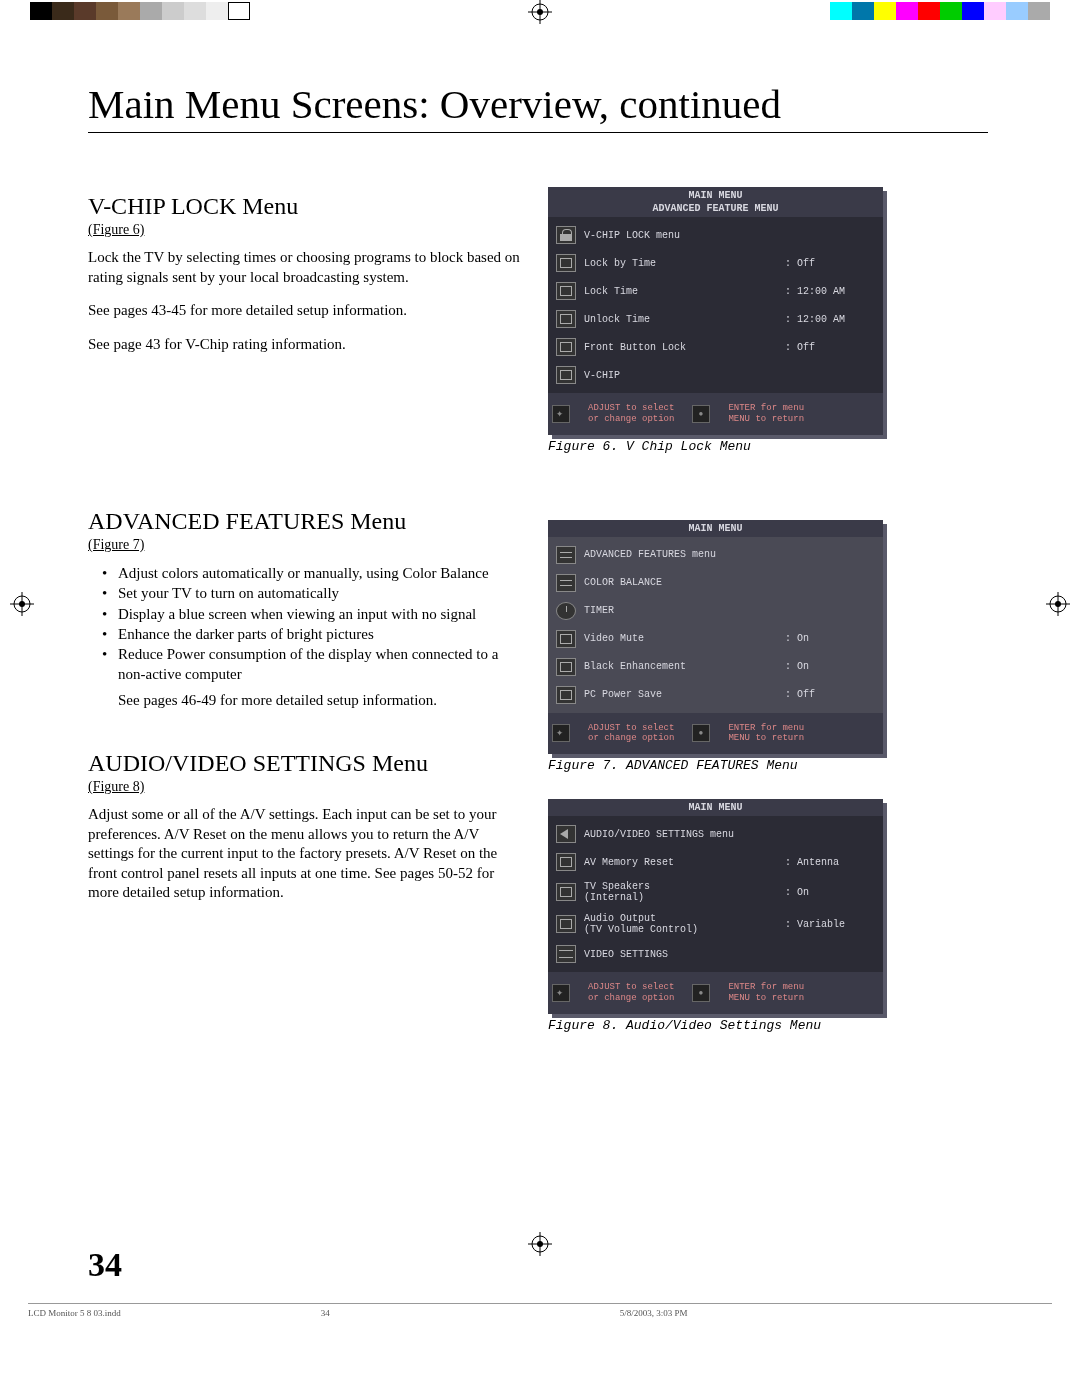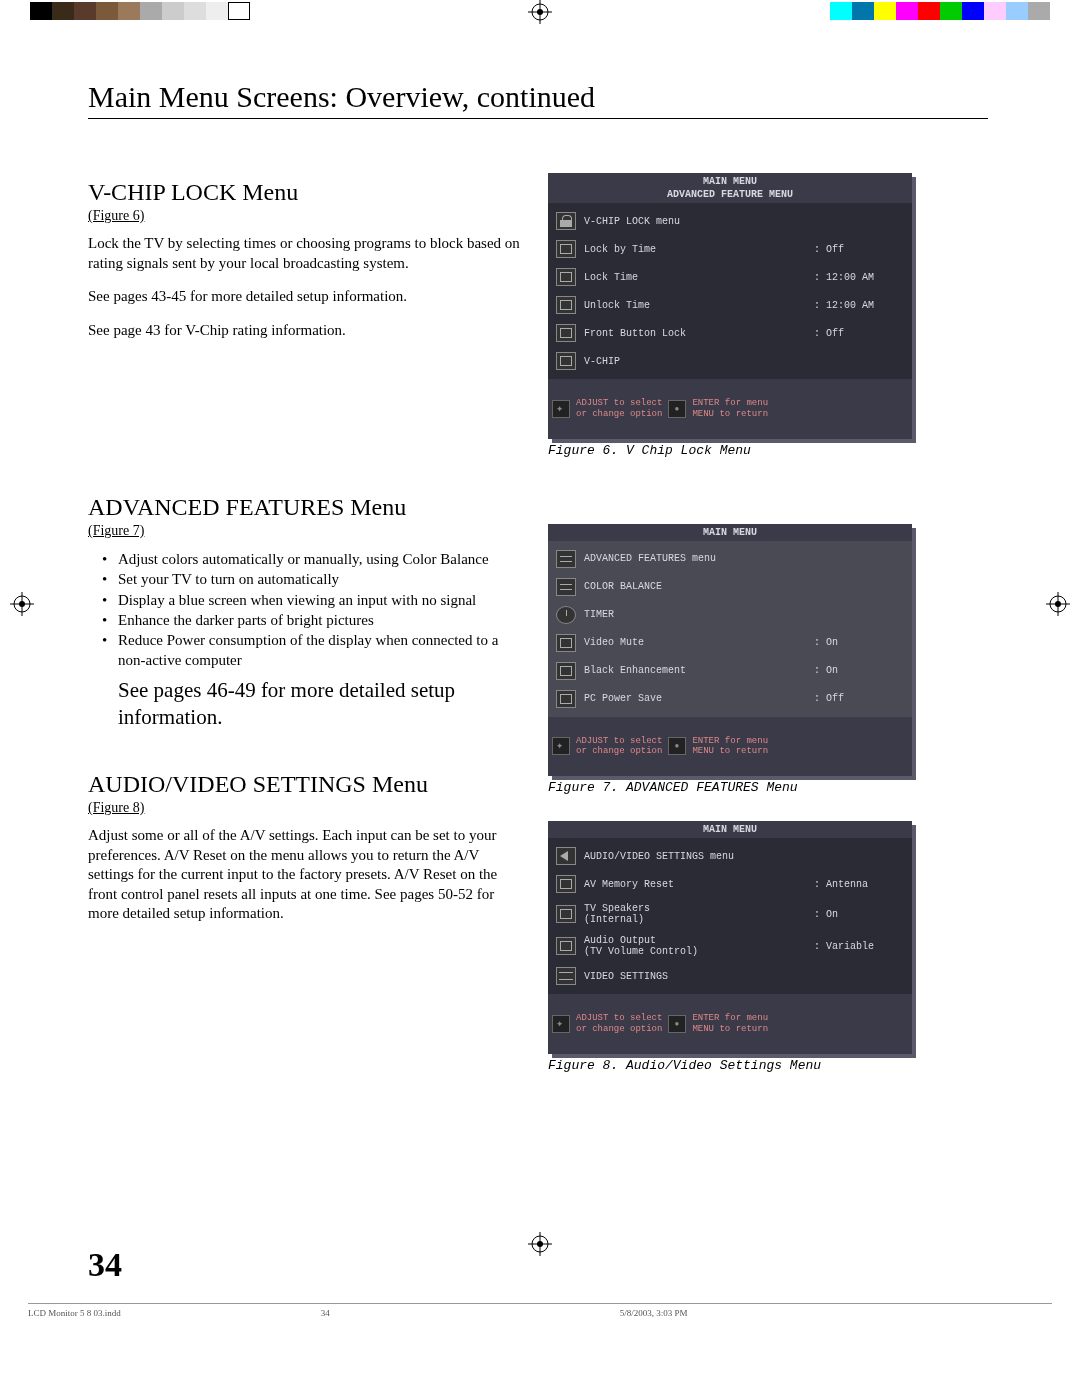--- a/index.html
+++ b/index.html
@@ -31,45 +31,45 @@
   .side-left { left: 10px; }
   .side-right { right: 10px; }
 
   .content {
     position: absolute;
     top: 80px;
     left: 88px;
     width: 900px;
   }
   h1 {
-    font-size: 30px;
+    font-size: 41px;
     font-weight: normal;
     font-family: Garamond, Georgia, serif;
     border-bottom: none;
     margin-bottom: 2px;
   }
   .hr { border-bottom: 1px solid #000; width: 900px; margin-top:4px; margin-bottom: 50px;}
   .cols { display: flex; gap: 20px; }
   .leftcol { width: 440px; }
   .rightcol { width: 380px; }
   h2 {
     font-family: Garamond, Georgia, serif;
     font-size: 24px;
     font-weight: normal;
     margin-top: 10px;
   }
   .figref { font-size: 14px; margin-top:2px; margin-bottom:10px;text-decoration:underline; }
   p { font-size: 15px; line-height: 1.3; margin-bottom: 14px; font-family: Garamond, Georgia, serif; }
   ul { list-style: none; padding-left: 30px; margin-bottom: 6px; }
   ul li { font-size: 15px; line-height: 1.35; position: relative; font-family: Garamond, Georgia, serif;}
   ul li::before { content: "•"; position: absolute; left: -16px; }
-  .followup { font-size: 21px; padding-left: 30px; line-height:1.3; font-family: Garamond, Georgia, serif;}
+  .followup { font-size: 15px; padding-left: 30px; line-height:1.3; font-family: Garamond, Georgia, serif;}
 
   .osd {
-    width: 364px;
+    width: 335px;
     font-family: 'Courier New', monospace;
     font-size: 10px;
     color: #d8d8e0;
     margin-top: 4px;
     box-shadow: 4px 4px 0 #5a5a6a;
   }
   .osd-header {
     background: #3a3a48;
     padding: 2px 0;
     text-align: center;
@@ -114,24 +114,24 @@
     content:""; position:absolute; width:0; height:0; border-top:5px solid transparent; border-bottom:5px solid transparent; border-right:8px solid #aaa; top:3px; left:3px;
   }
   .osd-icon.sliders{ background:#333; }
   .osd-icon.sliders::after{
     content:""; position:absolute; inset:4px 2px; border-top:1px solid #aaa; border-bottom:1px solid #aaa;
   }
   .osd-label { flex: 1; white-space: pre; }
   .osd-val { width: 90px; text-align: left; white-space: pre; }
   .osd-footer {
     background: #3a3a48;
-    padding: 19px 4px;
+    padding: 10px 4px;
     display: flex;
     align-items: center;
-    gap: 6px;
+    gap: 18px;
     font-size: 9px;
     color: #d88;
   }
   .osd-footer .fline { display:flex; flex-direction:column; line-height:1.2;}
   .osd-footer .fic { width:18px; height:18px; border:1px solid #666; position:relative; background:#222;}
   .osd-footer .fic.arrows::after{content:"✦"; position:absolute; color:#888; font-size:12px; top:0px; left:3px;}
   .osd-footer .fic.enter::after{content:"●"; position:absolute; color:#888; font-size:8px; top:3px; left:5px;}
   .caption { font-style: italic; font-size: 13px; margin-top: 4px; margin-bottom: 26px; font-family: Liberation Mono, monospace;}
   .pagenum {
     position: absolute;

